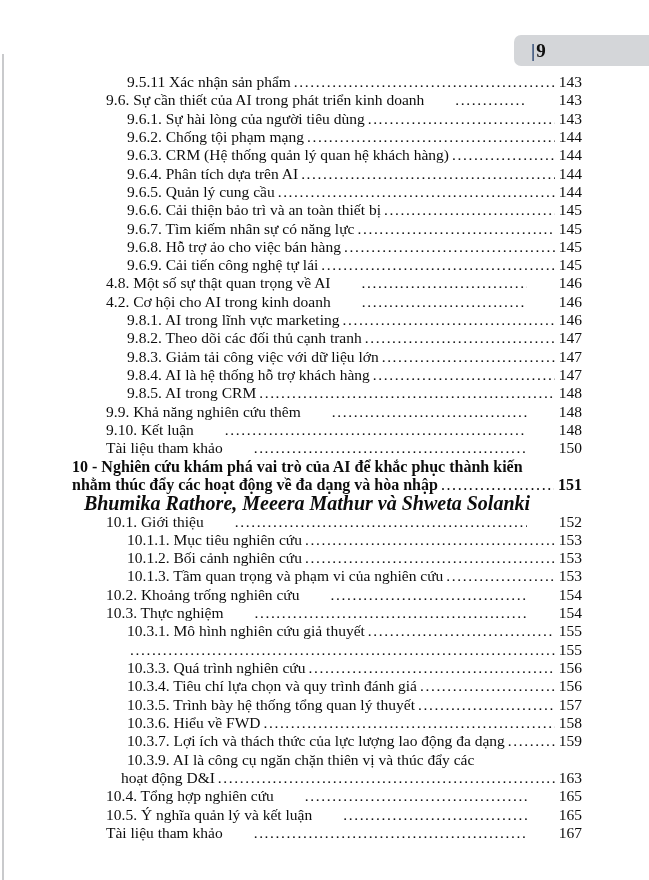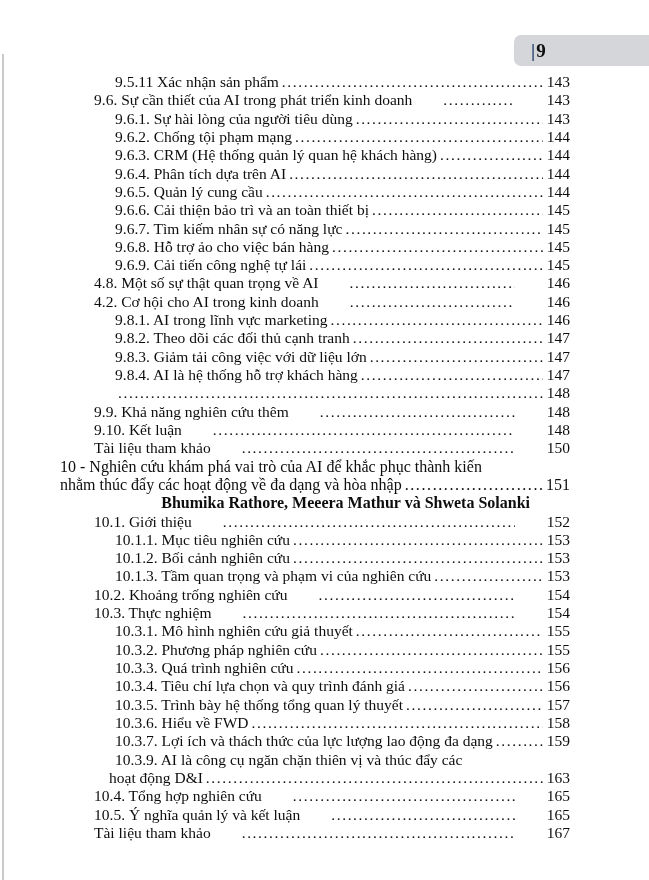--- a/index.html
+++ b/index.html
@@ -25,21 +25,21 @@
     background:#d4d6d9;
     border-radius:7px 0 0 7px;
     display:flex; align-items:center;
     padding-left:17px; box-sizing:border-box;
   }
   .band .bar { color:#24416f; font-weight:bold; font-size:19px; }
   .band .num { color:#101010; font-weight:bold; font-size:19px; margin-left:1px; }
 
   
   .toc {
-    position:absolute; left:60px; top:73px; width:510px;
+    position:absolute; left:72px; top:73px; width:510px;
     font-size:15.5px;
   }
   .row {
     display:flex; align-items:baseline;
     height:18.32px; line-height:18.32px;
     white-space:nowrap;
   }
   .row .title { flex:0 0 auto; }
   .leader {
     flex:1 1 auto; min-width:0;
@@ -48,27 +48,27 @@
   }
   .leader::after {
     content:"........................................................................................................................................................................................";
     letter-spacing:1.6px;
     font-weight:normal;
     font-style:normal;
   }
   .pg { flex:0 0 auto; text-align:right; }
 
   
-  .lvl-h1   { padding-left:0;  font-weight:normal; font-size:16px;align-items:flex-end; }
+  .lvl-h1   { padding-left:0;  font-weight:bold; font-size:16px;align-items:flex-end; }
   .lvl-l2   { padding-left:34px;gap:28px; }
   .lvl-l3   { padding-left:55px; }
   .lvl-cont { padding-left:49px; }
   .lvl-authors {
-    justify-content:flex-end;
-    font-weight:bold; font-size:16px;
+    justify-content:center;
+    font-weight:bold; font-style:italic; font-size:20px;
     padding-right:40px;
   }
 </style>
 </head>
 <body>
 
 <div class="left-border"></div>
 
 <div class="band">
   <span class="bar">|</span>
@@ -155,20 +155,21 @@
     <span class="title">9.8.3. Giảm tải công việc với dữ liệu lớn</span>
     <span class="leader"></span>
     <span class="pg">147</span>
   </div>
     <div class="row lvl-l3">
     <span class="title">9.8.4. AI là hệ thống hỗ trợ khách hàng</span>
     <span class="leader"></span>
     <span class="pg">147</span>
   </div>
     <div class="row lvl-l3">
+    <span class="title">9.8.5. AI trong CRM</span>
     <span class="leader"></span>
     <span class="pg">148</span>
   </div>
     <div class="row lvl-l2">
     <span class="title">9.9. Khả năng nghiên cứu thêm</span>
     <span class="leader"></span>
     <span class="pg">148</span>
   </div>
     <div class="row lvl-l2">
     <span class="title">9.10. Kết luận</span>
@@ -222,21 +223,20 @@
     <span class="title">10.3. Thực nghiệm</span>
     <span class="leader"></span>
     <span class="pg">154</span>
   </div>
     <div class="row lvl-l3">
     <span class="title">10.3.1. Mô hình nghiên cứu giả thuyết</span>
     <span class="leader"></span>
     <span class="pg">155</span>
   </div>
     <div class="row lvl-l3">
-    <span class="title">10.3.2. Phương pháp nghiên cứu</span>
     <span class="leader"></span>
     <span class="pg">155</span>
   </div>
     <div class="row lvl-l3">
     <span class="title">10.3.3. Quá trình nghiên cứu</span>
     <span class="leader"></span>
     <span class="pg">156</span>
   </div>
     <div class="row lvl-l3">
     <span class="title">10.3.4. Tiêu chí lựa chọn và quy trình đánh giá</span>

